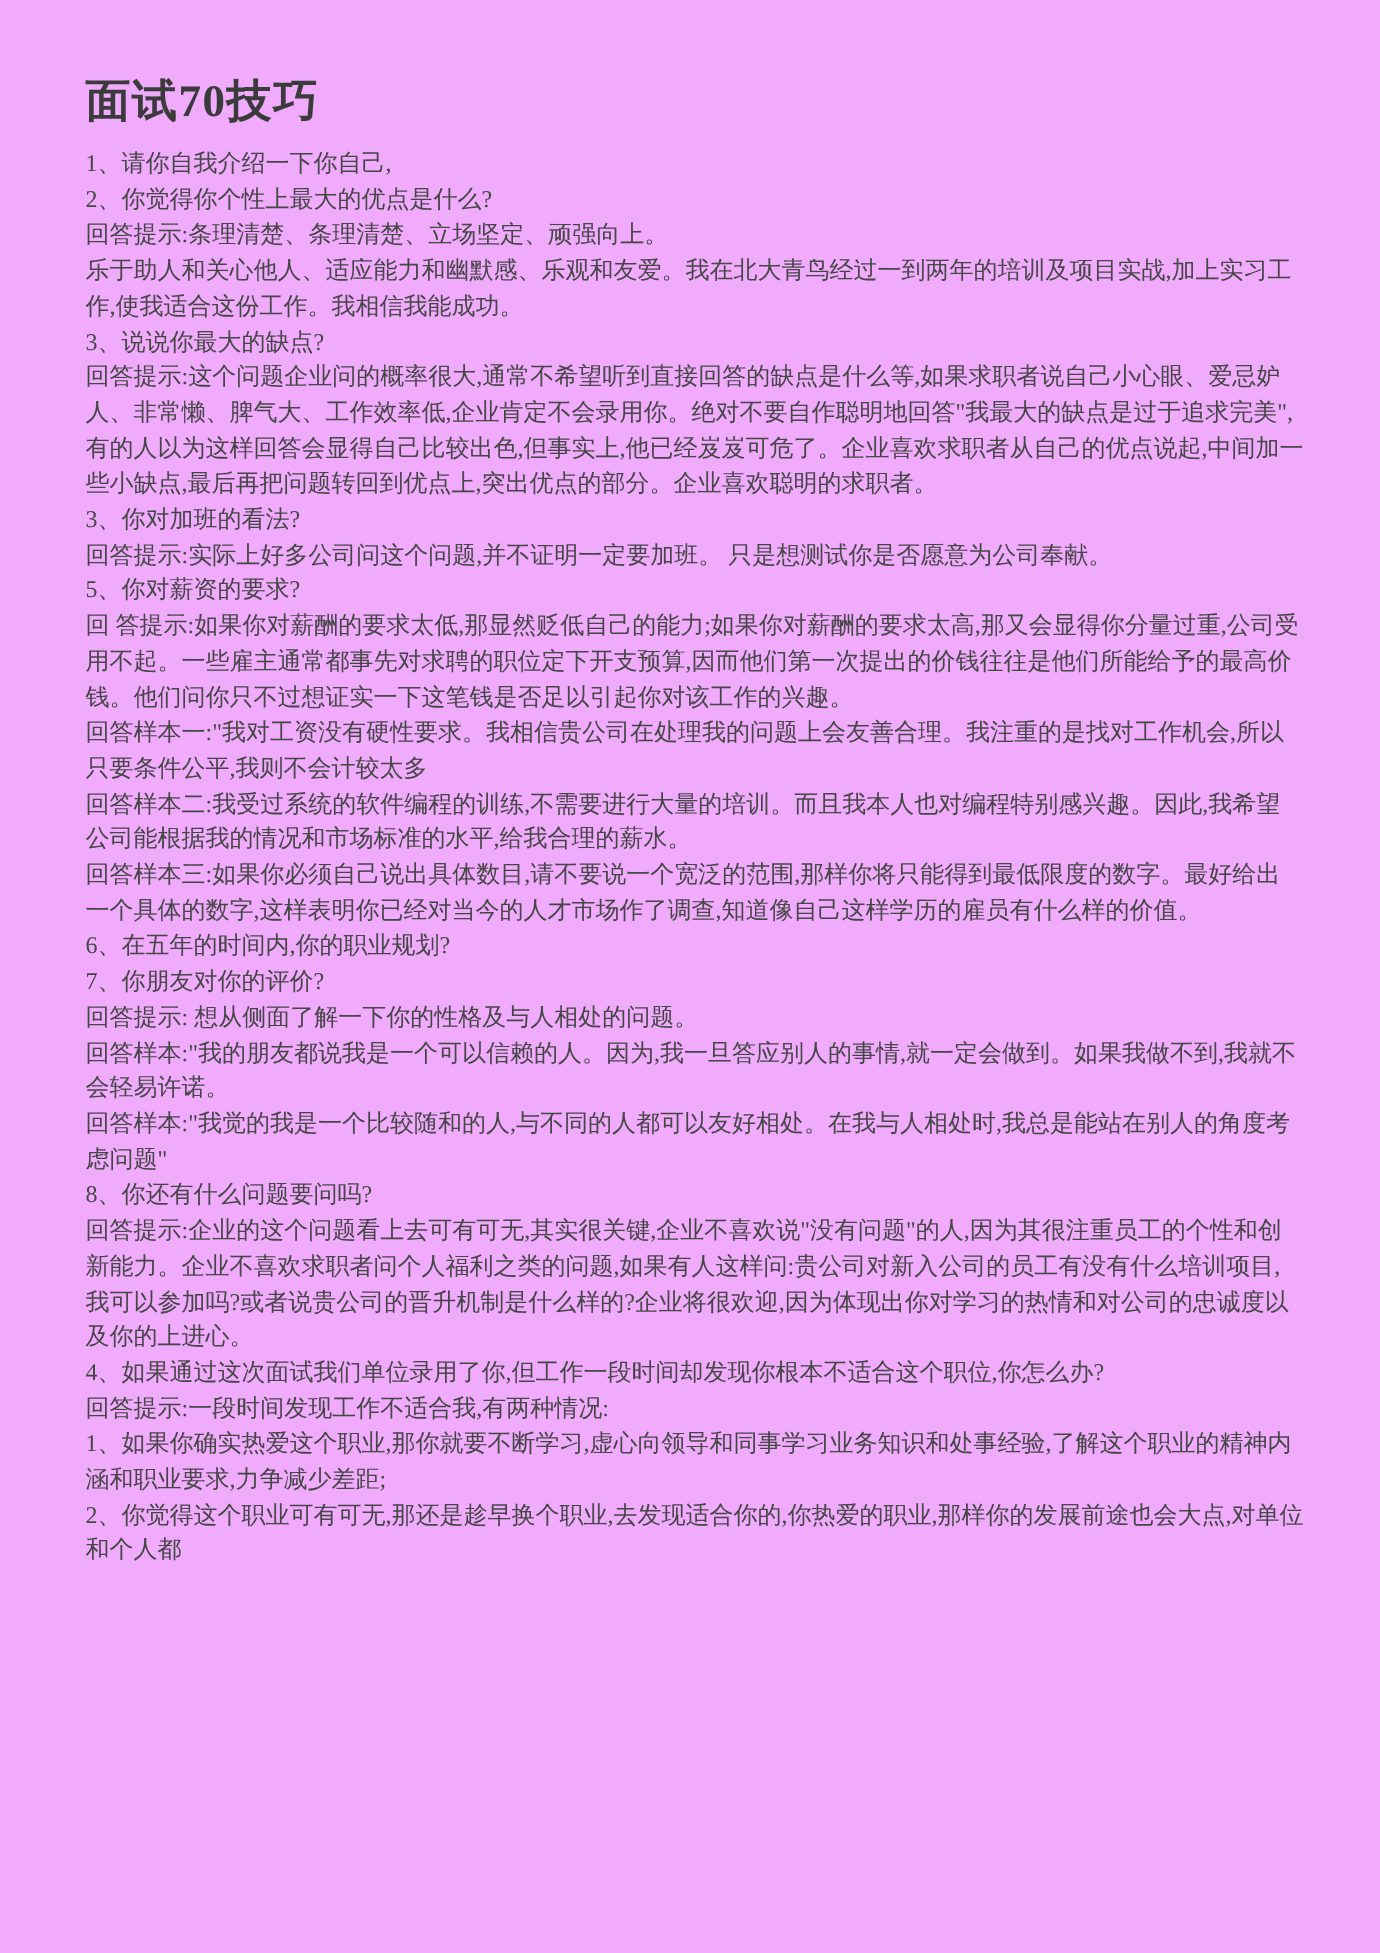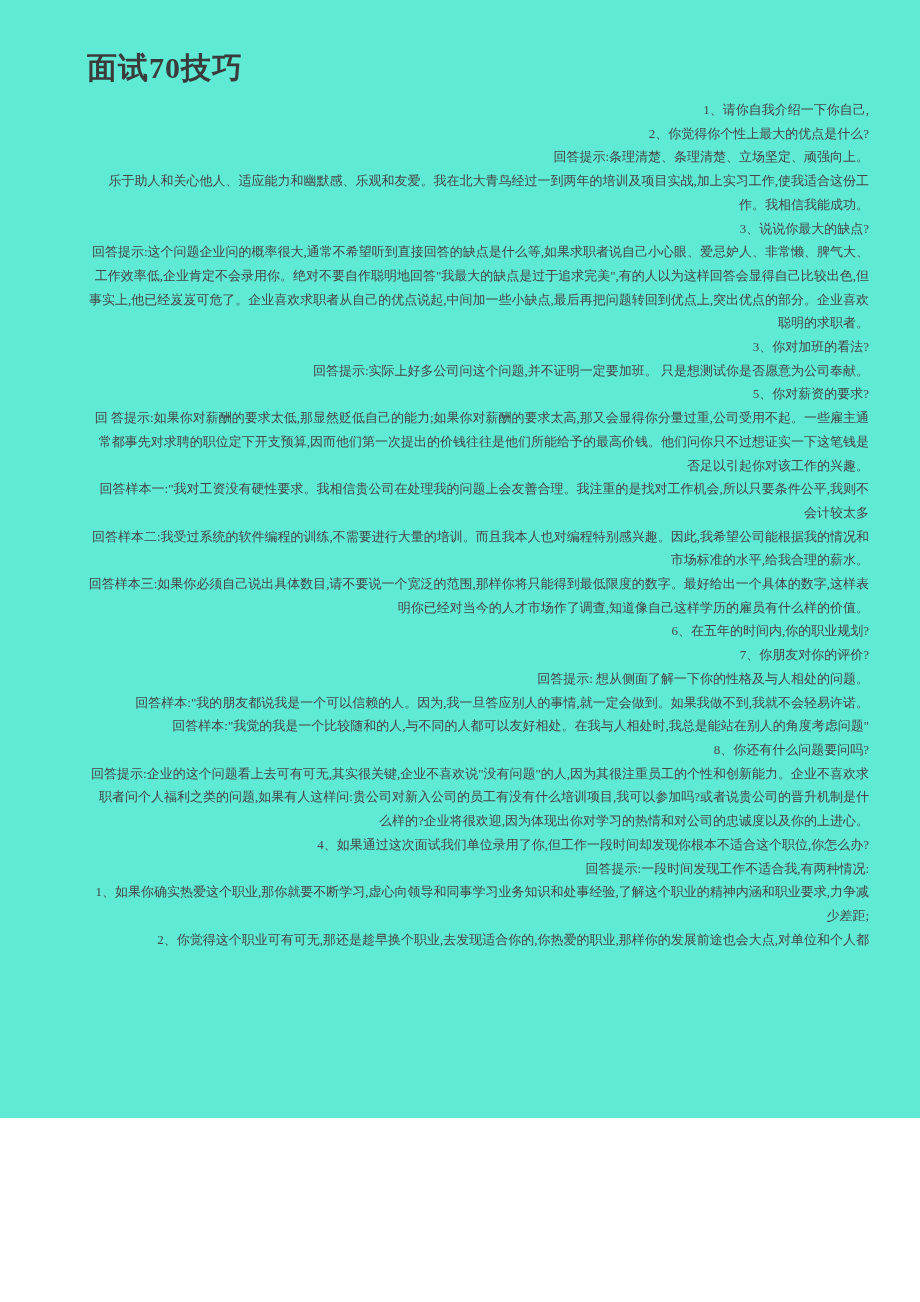--- a/index.html
+++ b/index.html
@@ -9,38 +9,38 @@
   }
   body {
     width: 920px;
     height: 1302px;
     overflow: hidden;
     font-family: "Liberation Serif", "DejaVu Serif", serif;
   }
   .page {
     box-sizing: border-box;
     width: 920px;
-    height: 1118px;
-    padding: 48px 51px 0 87px;
-    background: #5eead4;
+    height: 1302px;
+    padding: 48px 51px 0 57px;
+    background: #f0abfc;
   }
   .doc-title {
     margin: 0 0 10px 0;
     font-size: 30px;
     line-height: 40px;
     font-weight: bold;
     color: #3b3b3b;
     letter-spacing: 1px;
   }
   .doc-body p {
     margin: 0;
-    font-size: 13px;
+    font-size: 16px;
     line-height: 23.7px;
     color: #464646;
-    text-align: right;
+    text-align: left;
     word-break: break-all;
     overflow-wrap: break-word;
   }
 </style>
 </head>
 <body>
 
 <div class="page">
   <h1 class="doc-title">面试70技巧</h1>
   <div class="doc-body">

